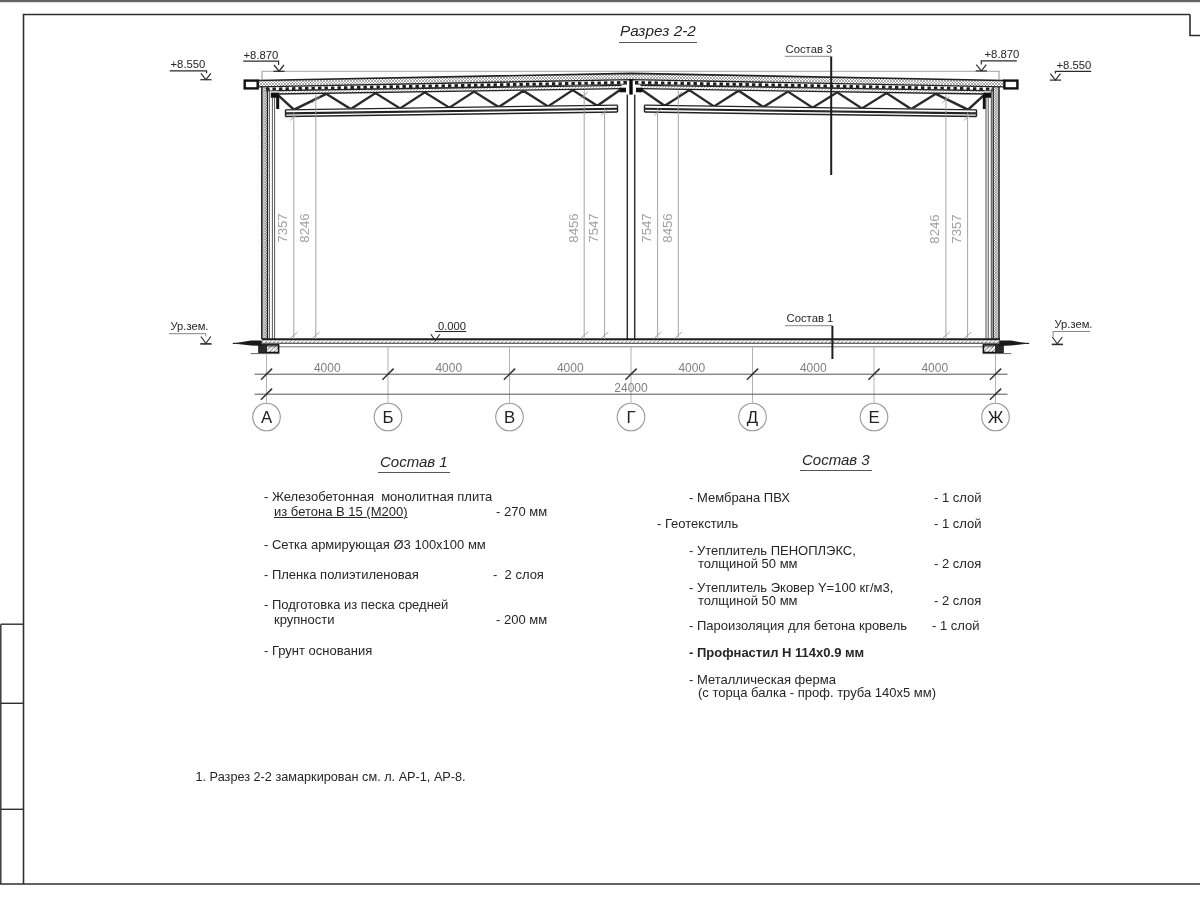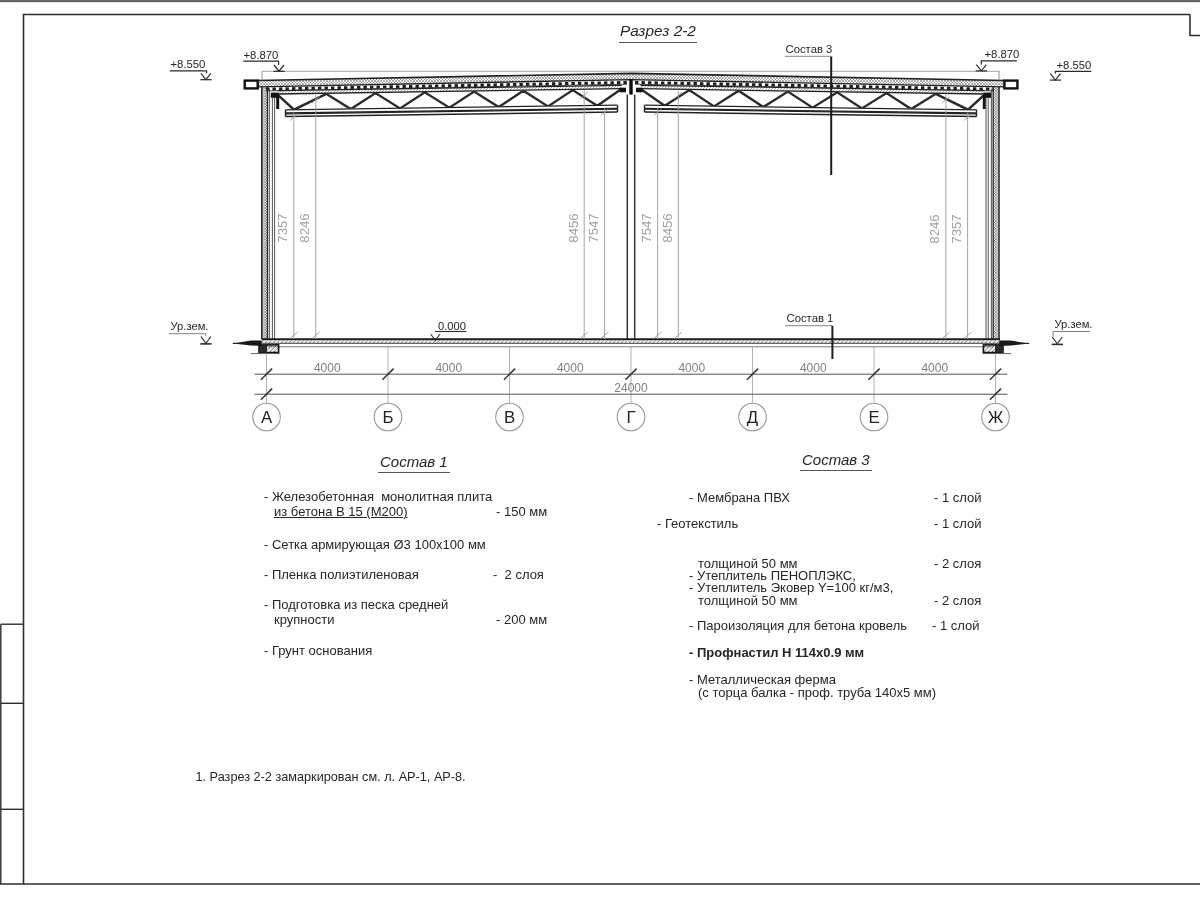--- a/index.html
+++ b/index.html
@@ -362,38 +362,38 @@
 
 <div class="t" style="left:438px;top:319.5px;font-size:11.2px;">0.000</div>
 
 <div class="t" style="left:786.5px;top:312px;font-size:11.3px;">Состав 1</div>
 
 <div class="t" style="left:378px;top:452.5px;font-size:15px;font-style:italic;border-bottom:1px solid #555;padding:0 2px 2px 2px;">Состав 1</div>
 
 <div style="position:absolute;left:0;top:0;font-size:13px;">
   <div class="t" style="left:264px;top:488.9px;">- Железобетонная&nbsp; монолитная плита</div>
   <div class="t" style="left:274px;top:504.2px;text-decoration:underline;">из бетона В 15 (М200)</div>
-  <div class="t" style="left:496px;top:504.2px;">- 150 мм</div>
+  <div class="t" style="left:496px;top:504.2px;">- 270 мм</div>
   <div class="t" style="left:264px;top:536.6px;">- Сетка армирующая Ø3 100х100 мм</div>
   <div class="t" style="left:264px;top:566.9px;">- Пленка полиэтиленовая</div>
   <div class="t" style="left:493px;top:566.9px;">-&nbsp; 2 слоя</div>
   <div class="t" style="left:264px;top:597.2px;">- Подготовка из песка средней</div>
   <div class="t" style="left:274px;top:612.4px;">крупности</div>
   <div class="t" style="left:496px;top:612.4px;">- 200 мм</div>
   <div class="t" style="left:264px;top:642.7px;">- Грунт основания</div>
 </div>
 
 <div class="t" style="left:800px;top:450.5px;font-size:15px;font-style:italic;border-bottom:1px solid #555;padding:0 2px 2px 2px;">Состав 3</div>
 
 <div style="position:absolute;left:0;top:0;font-size:13px;">
   <div class="t" style="left:689px;top:490.2px;">- Мембрана ПВХ</div>
   <div class="t" style="left:934px;top:490.2px;">- 1 слой</div>
   <div class="t" style="left:657px;top:516.4px;">- Геотекстиль</div>
   <div class="t" style="left:934px;top:516.4px;">- 1 слой</div>
-  <div class="t" style="left:689px;top:542.6px;margin-top:25px;">- Утеплитель ПЕНОПЛЭКС,</div>
+  <div class="t" style="left:689px;top:542.6px;">- Утеплитель ПЕНОПЛЭКС,</div>
   <div class="t" style="left:698px;top:555.7px;">толщиной 50 мм</div>
   <div class="t" style="left:934px;top:555.7px;">- 2 слоя</div>
   <div class="t" style="left:689px;top:580.1px;">- Утеплитель Эковер Y=100 кг/м3,</div>
   <div class="t" style="left:698px;top:593.2px;">толщиной 50 мм</div>
   <div class="t" style="left:934px;top:593.2px;">- 2 слоя</div>
   <div class="t" style="left:689px;top:617.5px;">- Пароизоляция для бетона кровель</div>
   <div class="t" style="left:932px;top:617.5px;">- 1 слой</div>
   <div class="t" style="left:689px;top:644.8px;font-weight:bold;">- Профнастил Н 114х0.9 мм</div>
   <div class="t" style="left:689px;top:671.8px;">- Металлическая ферма</div>
   <div class="t" style="left:698px;top:684.9px;">(с торца балка - проф. труба 140х5 мм)</div>

